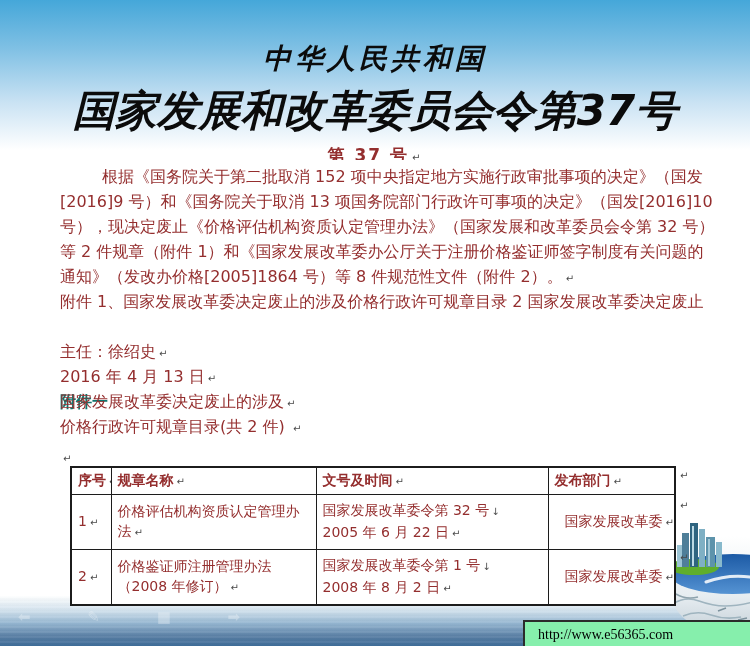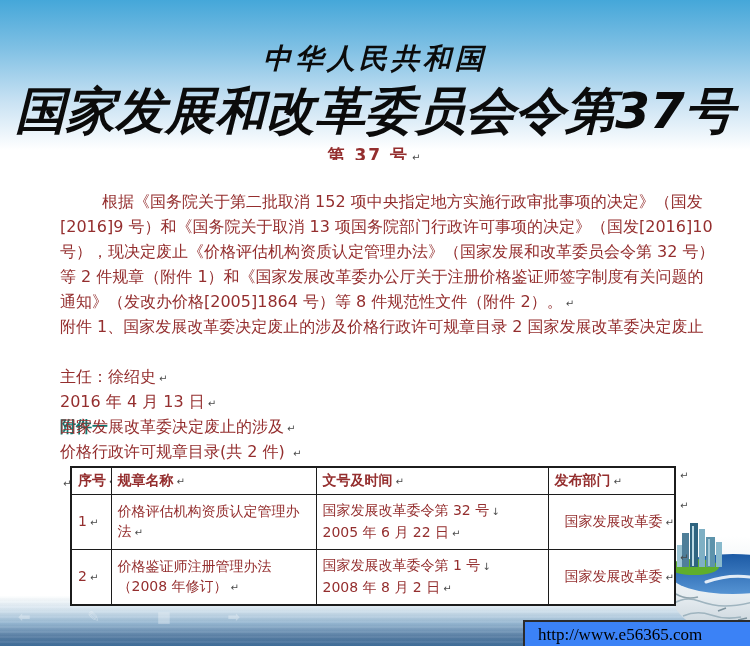--- a/index.html
+++ b/index.html
@@ -11,36 +11,36 @@
   .sky{
     position:absolute; left:0; top:0; width:750px; height:150px;
     background:linear-gradient(180deg,#45a7d9 0%,#7fc0e4 32%,#c9e2f3 68%,#ffffff 100%);
   }
   
   .title-block{
     position:absolute; left:0; top:33px; width:750px; text-align:center;
     color:#0b0b0b; font-weight:bold; font-style:italic; line-height:52px;
   }
   .title-l1{font-size:28px; letter-spacing:4px;}
-  .title-l2{font-size:50px; letter-spacing:0px;}
+  .title-l2{font-size:42px; letter-spacing:0px;}
   
   .clip-line{
     position:absolute; left:0; top:146px; width:750px; height:14px;
     overflow:hidden; text-align:center;
   }
   .clip-line .inner{
     display:inline-block; margin-top:-11px; color:#942e2e;
     font-weight:bold; font-size:17px; letter-spacing:2px;
   }
   
   .doc{
     position:absolute; left:60px; top:166px; width:650px; height:300px;
     color:#942e2e; font-size:16px;
   }
-  .dline{position:absolute; left:0; white-space:nowrap; height:25px; line-height:22px;margin-top:25px;}
+  .dline{position:absolute; left:0; white-space:nowrap; height:25px; line-height:22px;}
   .indent{left:42px;}
   .center{left:0; width:580px; text-align:left;}
   .black-label{color:#0f766e; font-weight:bold;}
   .pmark{color:#4a4a4a; font-size:10px; margin-left:3px; font-weight:normal; font-style:normal;}
   .lbmark{color:#4a4a4a; font-size:10px; margin-left:2px;}
   
   .regtable{
     position:absolute; left:70px; top:466px; z-index:3;
   }
   table{
@@ -66,22 +66,22 @@
   }
   .navarrows{
     position:absolute; left:18px; top:608px; width:220px; z-index:2;
     color:rgba(255,255,255,0.30); font-size:15px; letter-spacing:26px; white-space:nowrap;
   }
   
   .globe{position:absolute; left:648px; top:516px; width:110px; height:126px; z-index:2;}
   
   .urlbox{
     position:absolute; left:523px; top:620px; width:227px; height:26px; z-index:5;
-    background:#3b82f6; border-top:2px solid #2b2b2b; border-left:2px solid #2b2b2b;
-    font-family:"Liberation Serif", serif; font-size:17px; color:#000;
+    background:#86efac; border-top:2px solid #2b2b2b; border-left:2px solid #2b2b2b;
+    font-family:"Liberation Serif", serif; font-size:14px; color:#000;
     padding:2px 0 0 13px; box-sizing:border-box; line-height:22px;
   }
 </style>
 </head>
 <body>
 
 <div id="slide">
 
   <div class="sky"></div>
 

